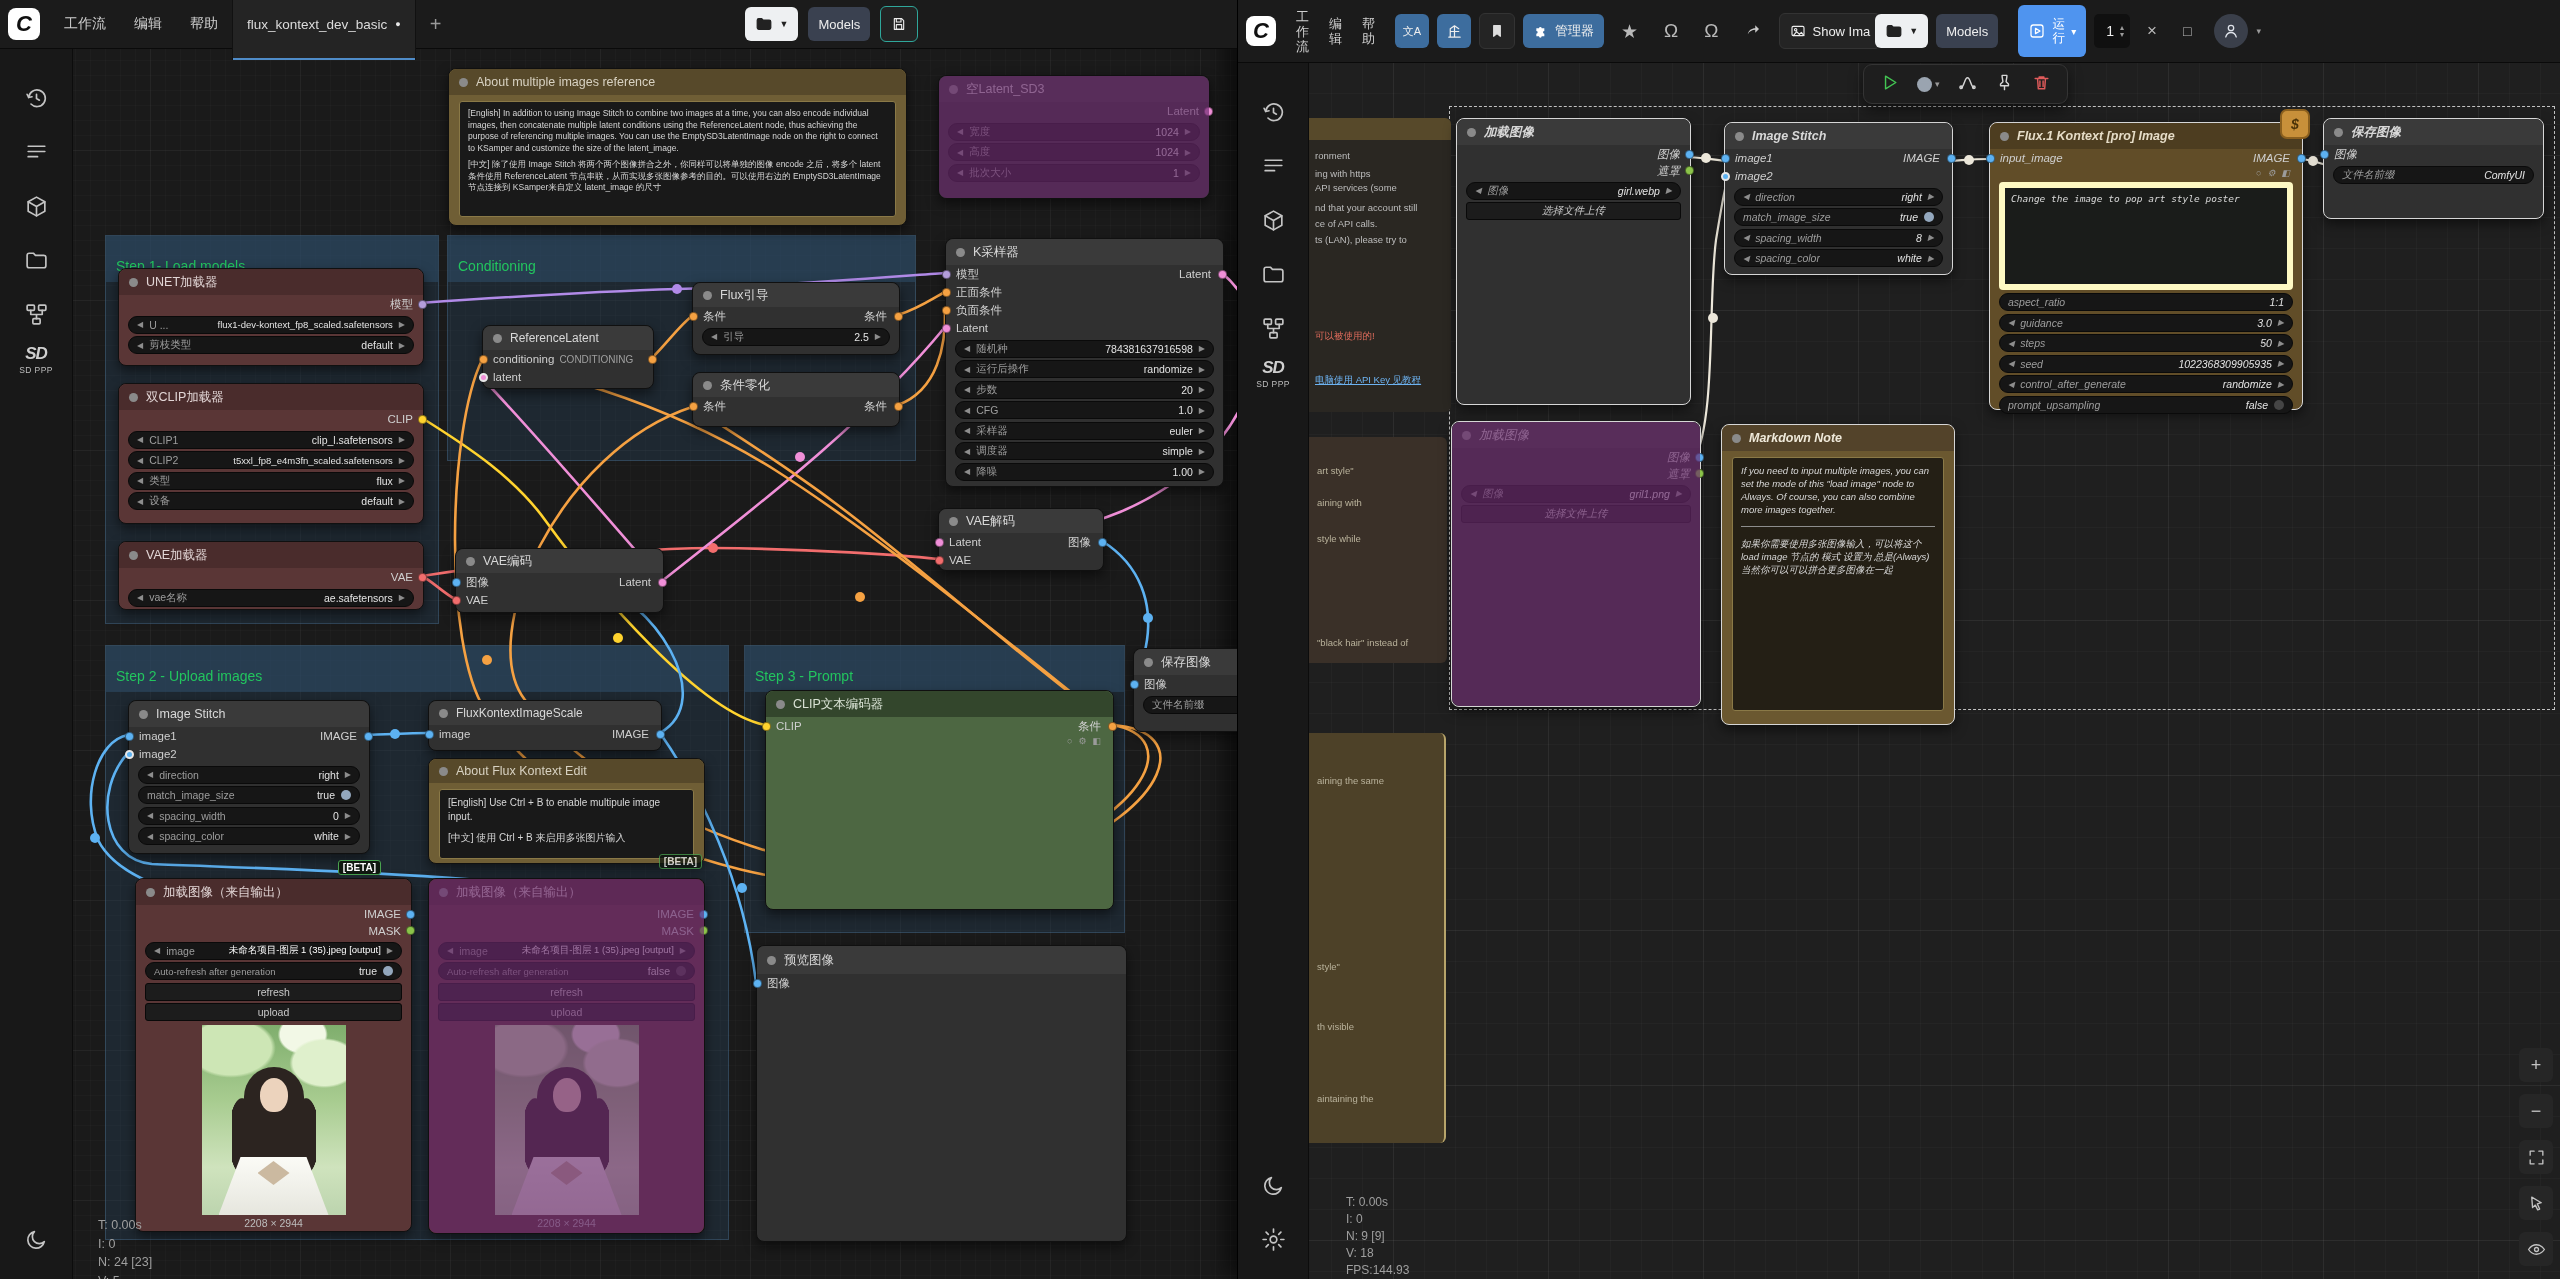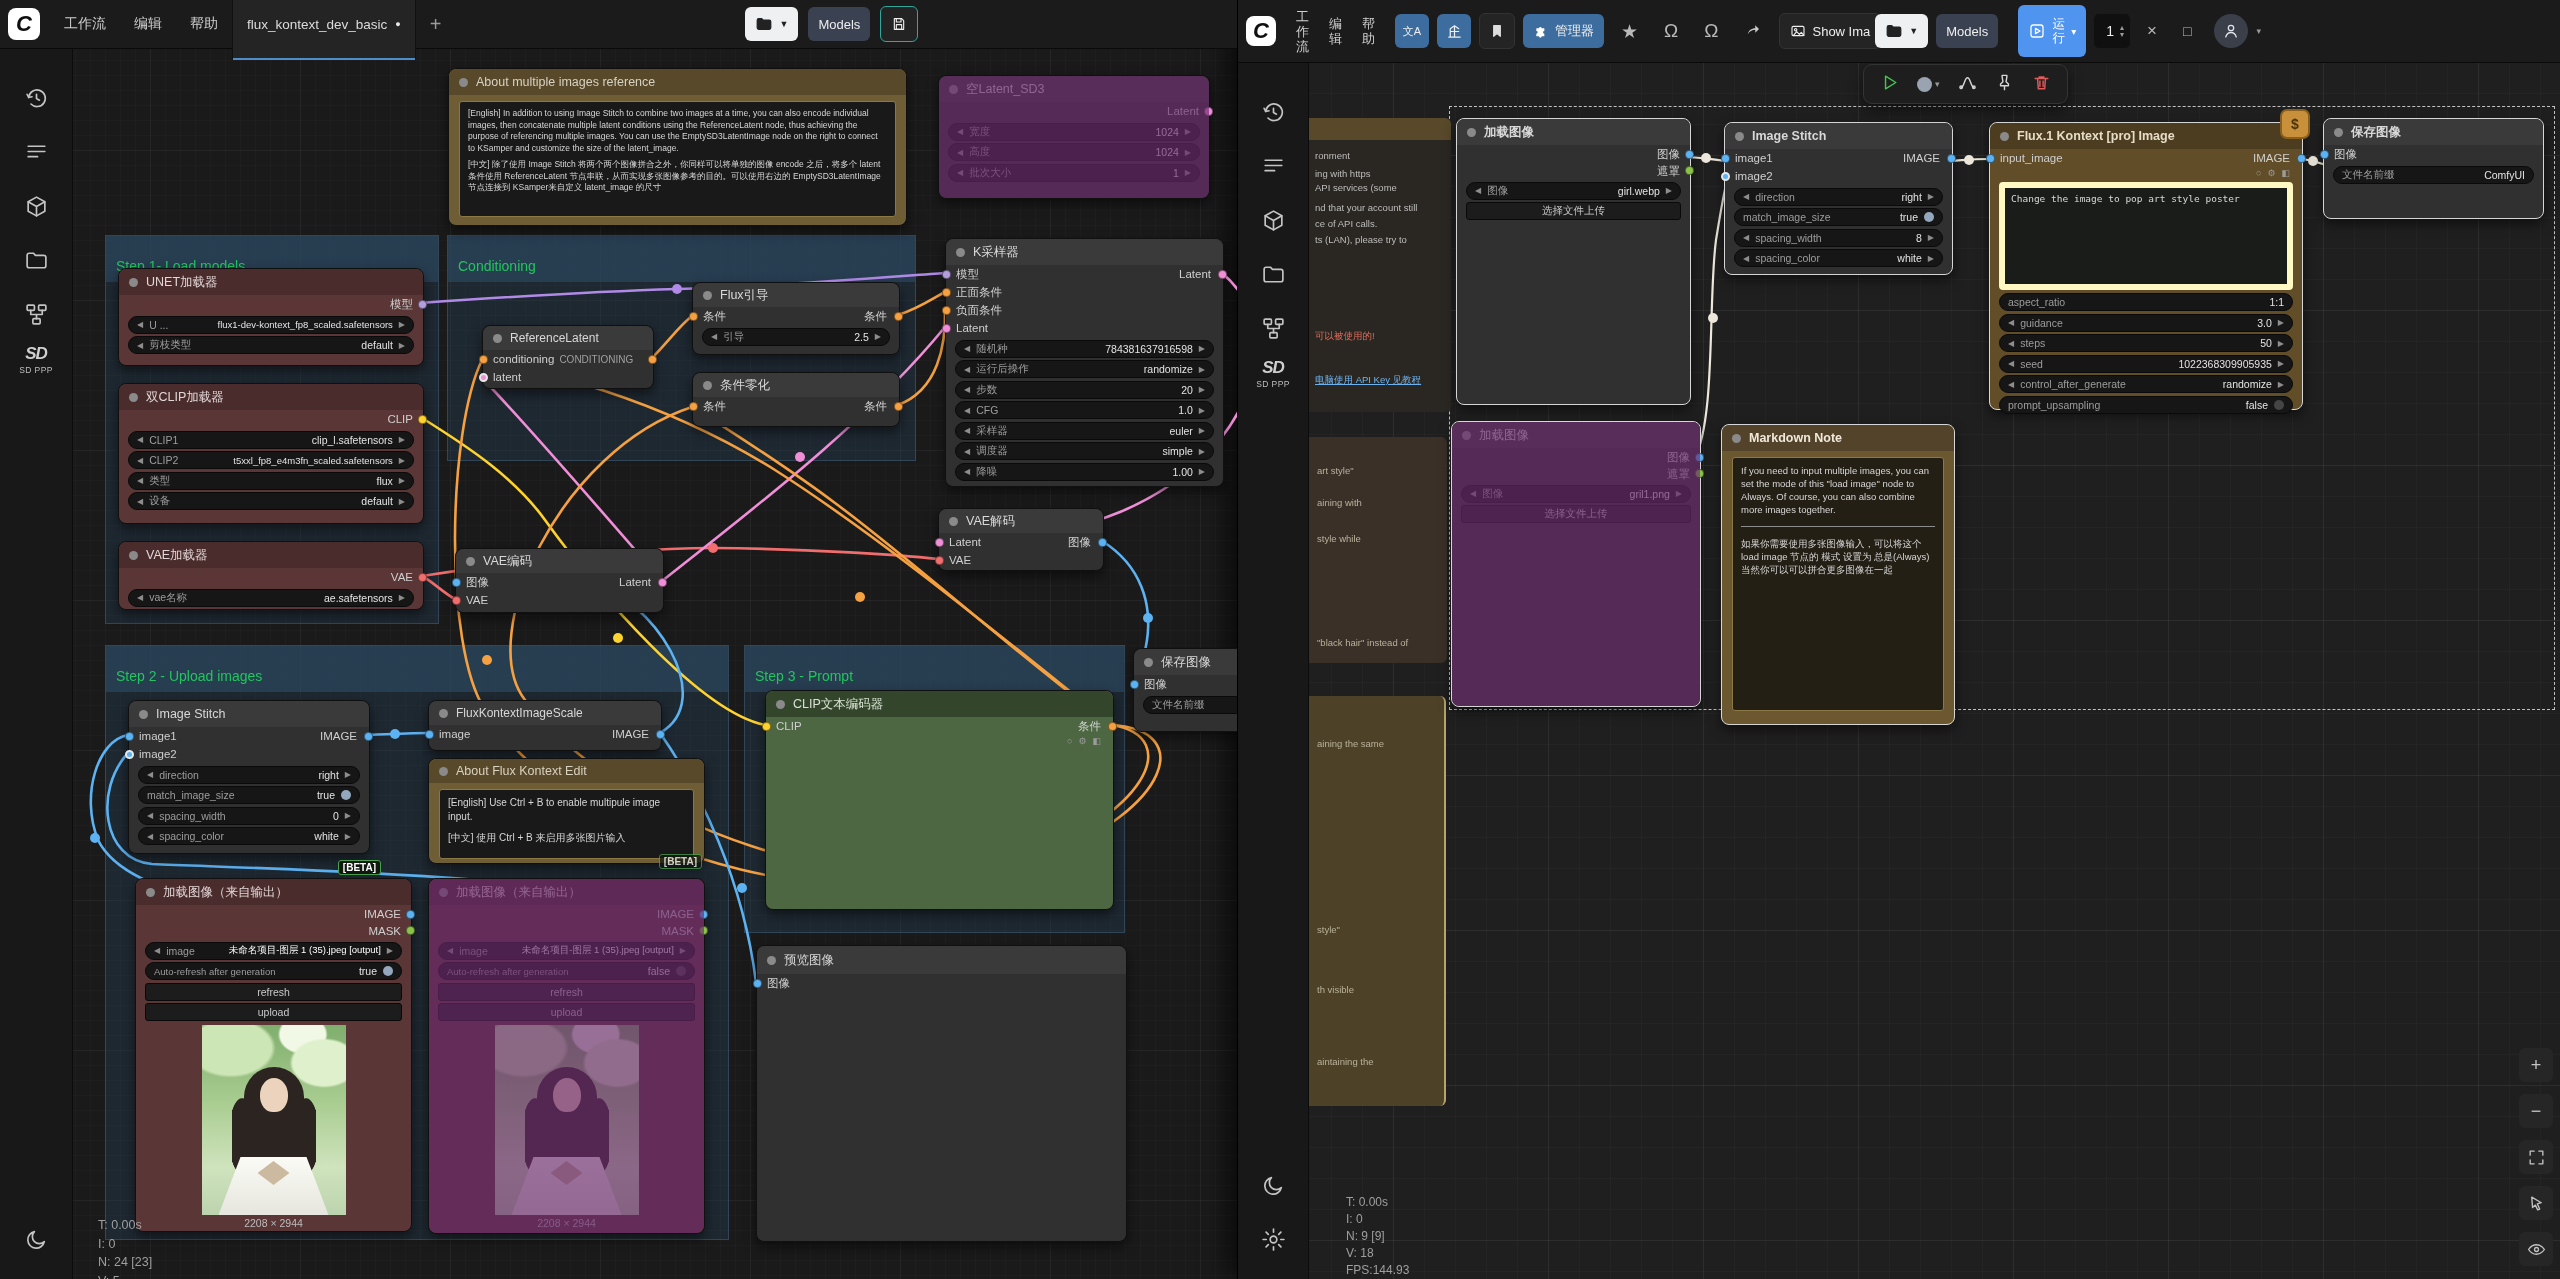--- a/index.html
+++ b/index.html
@@ -41,21 +41,21 @@
   .sb-bottom{margin-top:auto;display:flex;flex-direction:column;align-items:center;padding-bottom:10px;}
   .idle{position:absolute;font-size:12px;color:#a9a9a9;z-index:20;}
   .stats{position:absolute;z-index:20;font-size:12.5px;color:#9f9f9f;line-height:18.5px;white-space:pre;}
   
   .grp{position:absolute;z-index:1;background:rgba(38,66,92,.36);border:1px solid rgba(96,148,190,.28);}
   .grp .gt{height:32px;line-height:32px;padding:14px 10px 0;font-size:14px;color:#22c55e;background:rgba(48,82,112,.5);white-space:nowrap;overflow:hidden;}
   svg.links{position:absolute;inset:0;z-index:2;pointer-events:none;}
   svg.links path{fill:none;}
   
   .node{position:absolute;z-index:3;border-radius:8px;box-shadow:0 5px 12px rgba(0,0,0,.5);border:1px solid #101010;background:#303030;}
-  .node.sel{border:1.5px solid #d6d6d6;}
+  .node.sel{border:1.5px solid #d6d6d6;font-style:italic;}
   .nh{height:26px;display:flex;align-items:center;gap:8px;padding:0 10px;font-size:12.5px;color:#d8d8d8;border-radius:8px 8px 0 0;background:#3a3a3a;white-space:nowrap;overflow:hidden;}
   .nh .st{width:9px;height:9px;border-radius:50%;background:#8a8a8a;flex:0 0 auto;}
   .n-maroon{background:#5a3636;}.n-maroon .nh{background:#4a2c2c;color:#e2d6d6;}
   .n-olive{background:#6f5e35;}.n-olive .nh{background:#57492a;color:#d8d2c2;}
   .n-green{background:#4d6742;}.n-green .nh{background:#33462c;color:#d9e2d4;}
   .n-gold{background:#614d28;}.n-gold .nh{background:#4d3d20;color:#e6ddc8;}
   .n-md{background:#6b5830;}.n-md .nh{background:#53432a;color:#efe9da;font-weight:bold;}
   .prow{position:relative;height:18px;font-size:11.5px;color:#cfcfcf;}
   .pl{position:absolute;left:10px;top:0;height:18px;display:flex;align-items:center;gap:5px;white-space:nowrap;}
   .pr{position:absolute;right:10px;top:0;height:18px;display:flex;align-items:center;gap:5px;white-space:nowrap;}
@@ -730,21 +730,21 @@
     <div class="frag" style="left:8px;top:116px;color:#bdbdbd;">ts (LAN), please try to</div>
     <div class="frag" style="left:8px;top:212px;color:#e06c5c;">可以被使用的!</div>
     <div class="frag" style="left:8px;top:256px;color:#6db3f2;text-decoration:underline;">电脑使用 API Key 见教程</div>
   </div>
   <div class="partial" style="left:69px;top:437px;width:140px;height:226px;background:#3a3028;">
     <div class="frag" style="left:10px;top:28px;">art style"</div>
     <div class="frag" style="left:10px;top:60px;">aining with</div>
     <div class="frag" style="left:10px;top:96px;">style while</div>
     <div class="frag" style="left:10px;top:200px;">"black hair" instead of</div>
   </div>
-  <div class="partial" style="left:69px;top:696px;width:137px;height:410px;background:#4d4128;border-right:2px solid #b7a46a;">
+  <div class="partial" style="left:69px;top:733px;width:137px;height:410px;background:#4d4128;border-right:2px solid #b7a46a;">
     <div class="frag" style="left:10px;top:42px;">aining the same</div>
     <div class="frag" style="left:10px;top:228px;">style"</div>
     <div class="frag" style="left:10px;top:288px;">th visible</div>
     <div class="frag" style="left:10px;top:360px;">aintaining the</div>
   </div>
 
   <div class="node sel" style="left:218px;top:118px;width:233px;height:285px;">
     <div class="nh">
           <span class="st"></span>
           <span style="font-weight:bold">加载图像</span>

